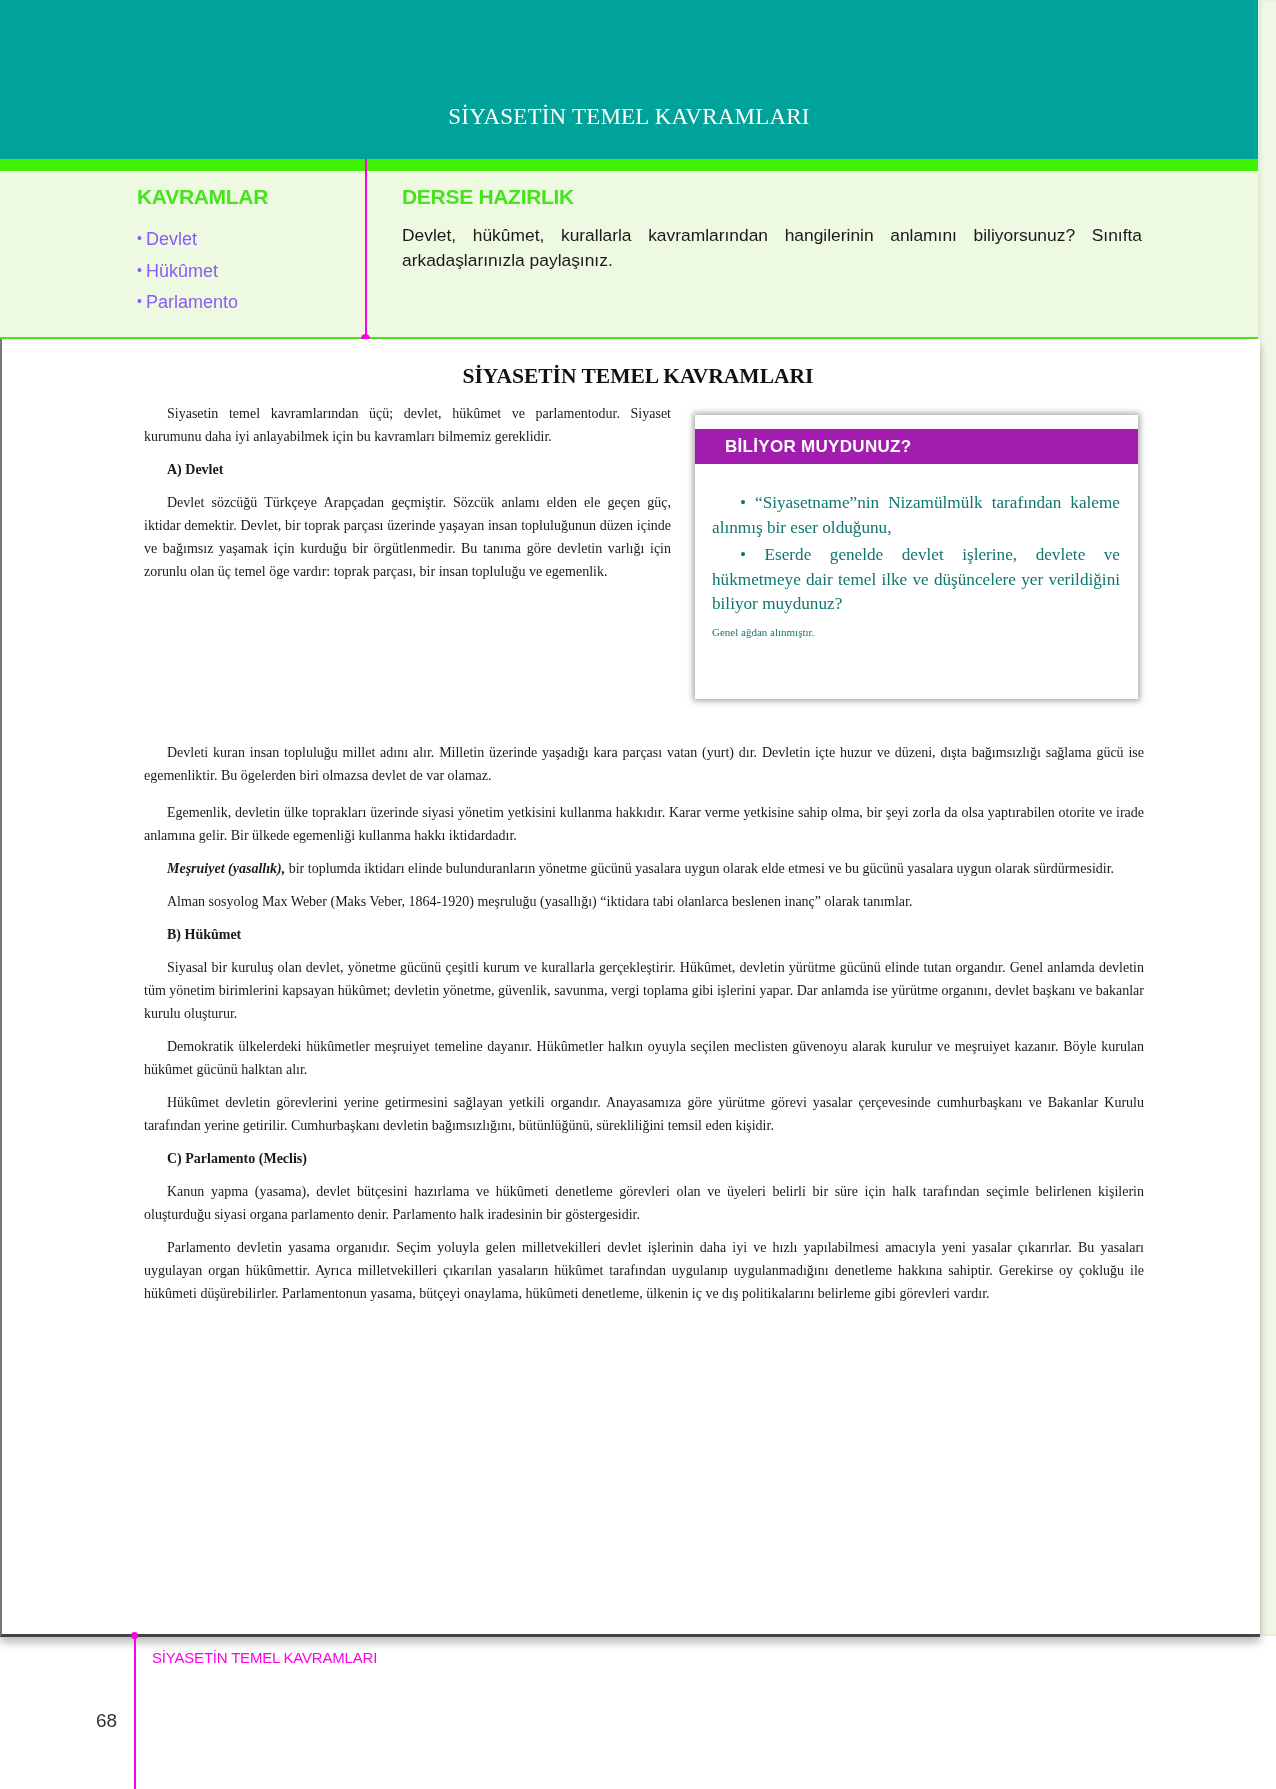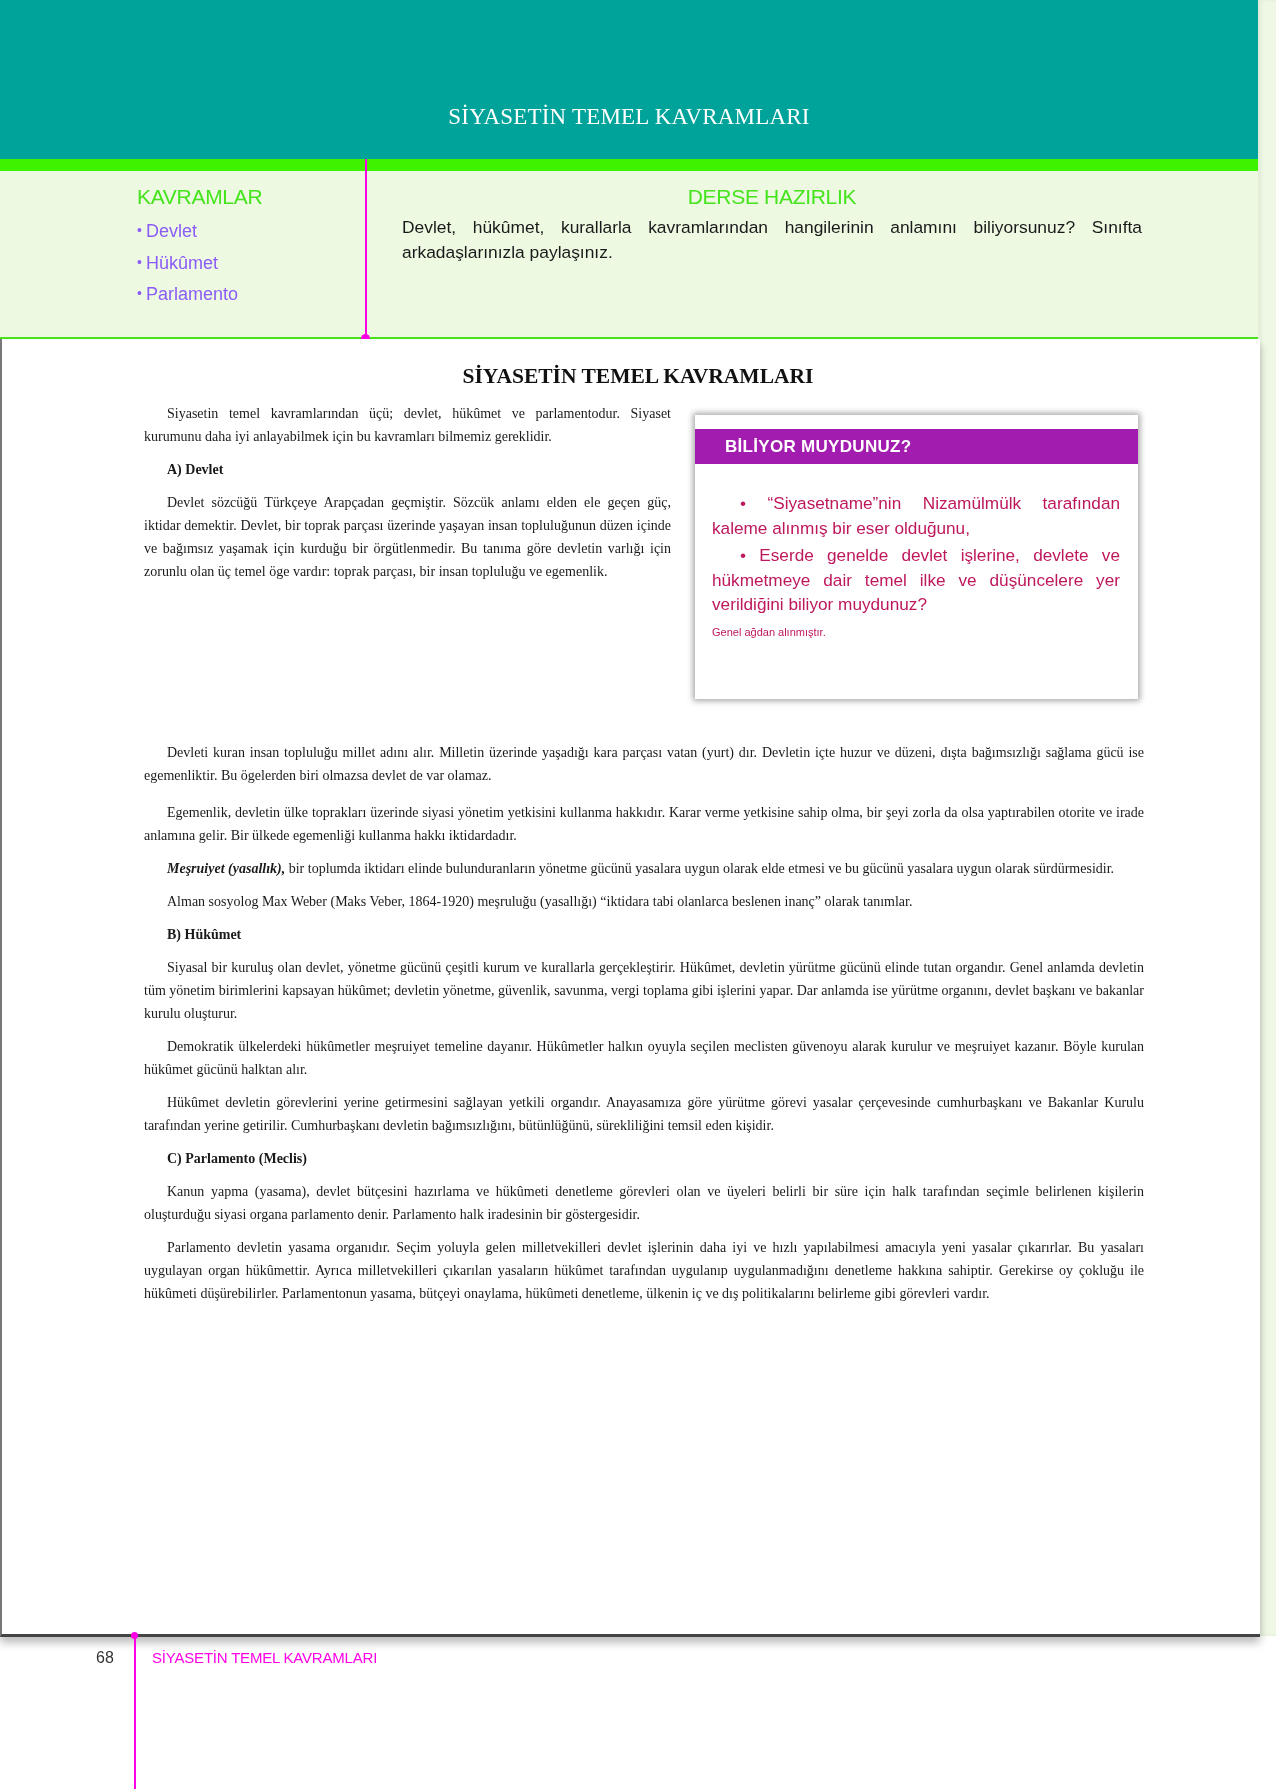--- a/index.html
+++ b/index.html
@@ -38,23 +38,22 @@
   }
   .magenta-dot {
     position: absolute; left: 361px; top: 334px; width: 9px; height: 9px;
     border-radius: 50%; background: #ff00e6;
   }
   .kavramlar {
     position: absolute; left: 137px; top: 185px;
     font-family: "Liberation Sans", sans-serif;
   }
   .section-head {
-    color: #45e41d; font-weight: normal; font-size: 21px; letter-spacing: -0.3px;
-    margin-bottom: 6px;
-    text-align: center;
+    color: #45e41d; font-weight: bold; font-size: 21px; letter-spacing: -0.3px;
+    margin-bottom: 14px;
   }
   .kav-list { list-style: none; margin: 0; padding: 0; }
   .kav-list li {
     font-size: 18px; color: #8b5cf6; line-height: 30.5px;
   }
   .kav-list li .bullet { font-size: 14px; margin-right: 4px; vertical-align: 2px; }
   .prep {
     position: absolute; left: 402px; top: 185px; width: 740px;
     font-family: "Liberation Sans", sans-serif;
   }
@@ -90,37 +89,37 @@
   .infobox-head {
     position: absolute; left: 0; top: 14px; width: 443px; height: 35px;
     background: #a21caf;
   }
   .infobox-head span {
     position: absolute; left: 30px; top: 8px; color: #fff; font-weight: bold;
     font-family: "Liberation Sans", sans-serif; font-size: 17px; letter-spacing: 0.3px;
   }
   .infobox-body {
     position: absolute; left: 17px; top: 76px; width: 408px;
-    font-family: Liberation Sans, sans-serif; font-size: 17.2px; line-height: 24.5px;
-    color: #be185d;
+    font-family: Liberation Serif, serif; font-size: 17.2px; line-height: 24.5px;
+    color: #0f766e;
   }
   .infobox-body p { margin: 0 0 3px 0; text-indent: 28px; text-align: justify; }
   .infobox-src {
     text-align: right; font-size: 11px; margin-top: 2px; text-indent: 0 !important;
   }
   .footer-line {
     position: absolute; left: 134px; top: 1634px; width: 2px; height: 155px;
     background: #ff00e6;
   }
   .footer-dot {
     position: absolute; left: 131px; top: 1632px; width: 7px; height: 7px;
     border-radius: 50%; background: #ff00e6;
   }
   .page-num {
-    position: absolute; left: 96px; top: 1649px; font-size: 16px;
+    position: absolute; left: 96px; top: 1710px; font-size: 19px;
     font-family: "Liberation Sans", sans-serif; color: #333;
   }
   .footer-title {
     position: absolute; left: 152px; top: 1649px; font-size: 15px;
     font-family: "Liberation Sans", sans-serif; color: #ff00e6;
     letter-spacing: -0.2px;
   }
 </style>
 </head>
 <body>

